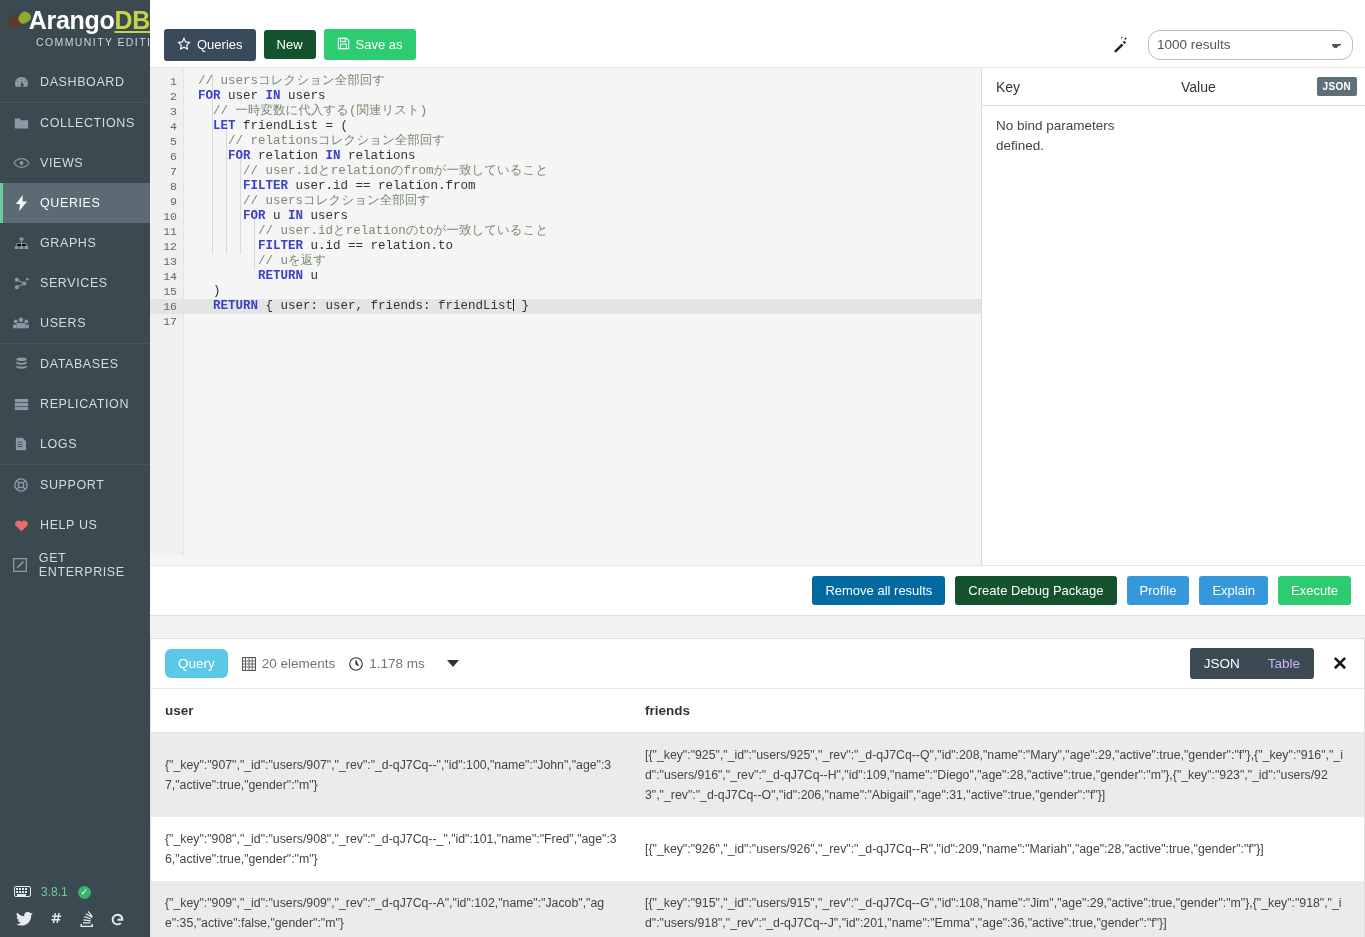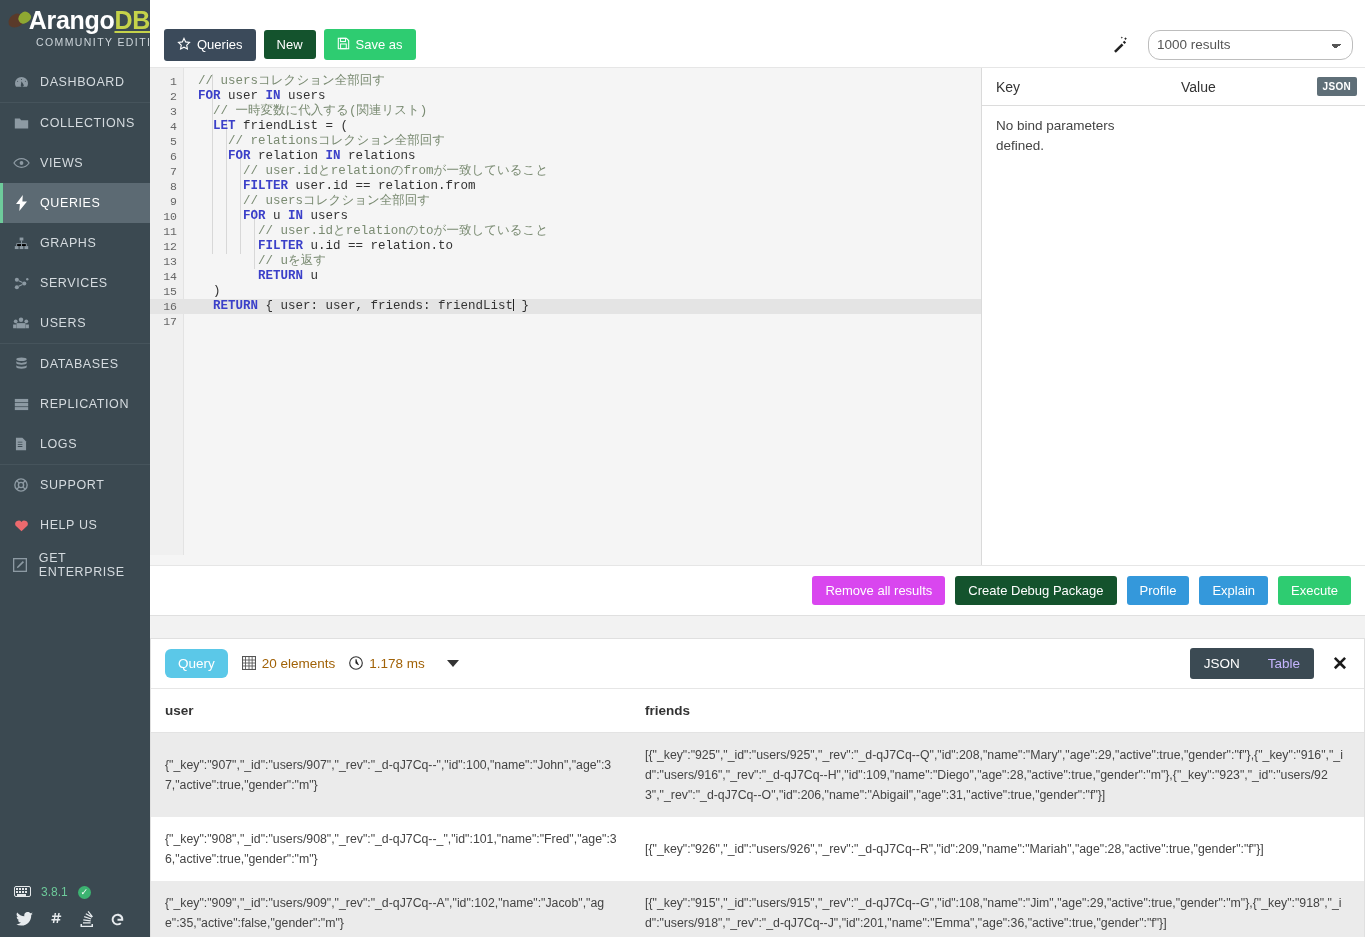--- a/index.html
+++ b/index.html
@@ -112,21 +112,21 @@
   .btn {
     border: none; border-radius: 3px; cursor: pointer;
     font-size: 13px; color: #fff;
     padding: 8px 13px; line-height: 1;
     display: inline-flex; align-items: center; gap: 6px;
     font-family: "Liberation Sans", sans-serif;
   }
   .btn-dark   { background: #3b4a5a; }
   .btn-yellow { background: #14532d; }
   .btn-green  { background: #2ecc71; }
-  .btn-grey   { background: #d946ef; }
+  .btn-grey   { background: #0369a1; }
   .btn-blue   { background: #3498db; }
   .spacer { flex: 1 1 auto; }
   .wand { color: #222; font-size: 17px; margin-right: 10px; display:inline-flex; }
   .results-select {
     width: 205px; height: 30px;
     border: 1px solid #bdbdbd; border-radius: 12px;
     background: #fff; color: #555; font-size: 13.5px;
     padding: 0 8px; font-family: "Liberation Sans", sans-serif;
     -webkit-appearance: none; appearance: none;
     background-image:
@@ -211,22 +211,22 @@
   .res-head {
     height: 50px; display: flex; align-items: center;
     padding: 0 12px 0 14px; gap: 14px;
     border-bottom: 1px solid #e6e6e6; background: #fff;
   }
   .pill-query {
     background: #5bc8e8; color: #fff; font-size: 13.5px;
     border-radius: 6px; padding: 7px 13px; cursor: pointer;
   }
   .meta {
-    display: flex; align-items: flex-start; gap: 6px;
-    color: #a16207; font-size: 13.5px;
+    display: flex; align-items: flex-end; gap: 6px;
+    color: #737373; font-size: 13.5px;
   }
   .meta .gl { color: #555; font-size: 14px; display:inline-flex; }
   .caret-down {
     width: 0; height: 0; border-left: 6px solid transparent;
     border-right: 6px solid transparent; border-top: 7px solid #333;
     cursor: pointer; margin-left: 8px;
   }
   .toggle-group {
     background: #3b4a53; border-radius: 3px; display: flex;
     overflow: hidden; cursor: pointer;

